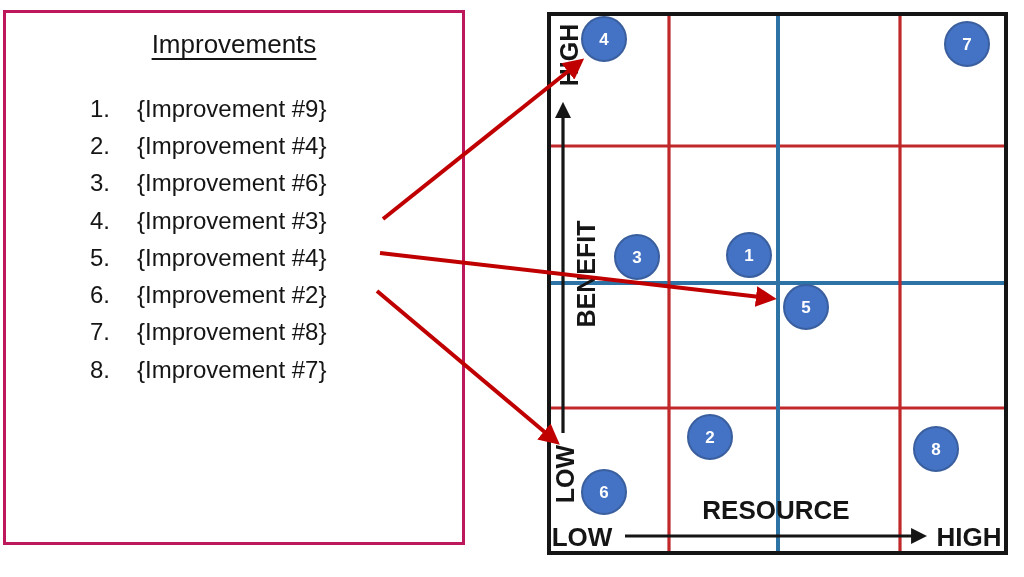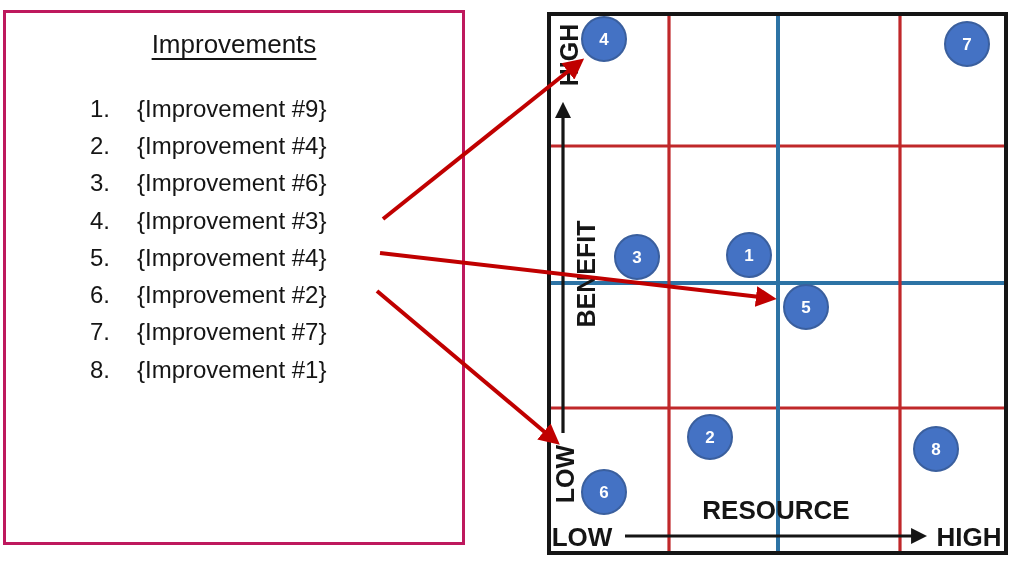--- a/index.html
+++ b/index.html
@@ -93,25 +93,25 @@
         <div class="imp-row">
           <span class="imp-num">5.</span>
           <span class="imp-label">{Improvement #4}</span>
         </div>
         <div class="imp-row">
           <span class="imp-num">6.</span>
           <span class="imp-label">{Improvement #2}</span>
         </div>
         <div class="imp-row">
           <span class="imp-num">7.</span>
-          <span class="imp-label">{Improvement #7}</span>
+          <span class="imp-label">{Improvement #8}</span>
         </div>
         <div class="imp-row">
           <span class="imp-num">8.</span>
-          <span class="imp-label">{Improvement #1}</span>
+          <span class="imp-label">{Improvement #7}</span>
         </div>
       </div>
   </div>
 
   <div class="chart-wrap">
     <svg id="chart-svg" width="461" height="543" viewBox="0 0 461 543">
         <defs>
           <marker id="arrow-black" markerWidth="5" markerHeight="5" refX="0.6" refY="2.5" orient="auto">
             <path d="M0,0 L5,2.5 L0,5 z" fill="#151515"></path>
           </marker>

